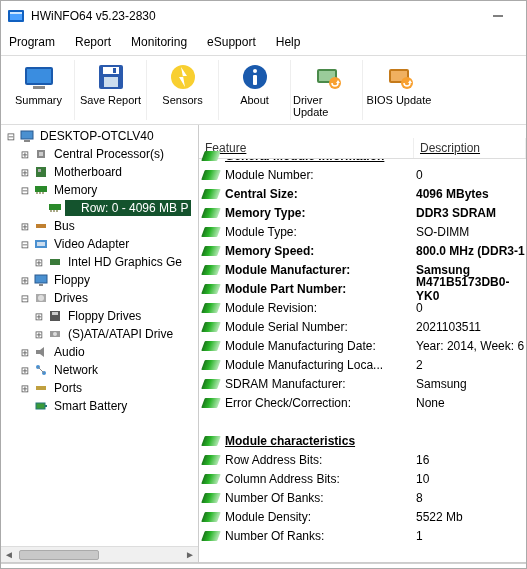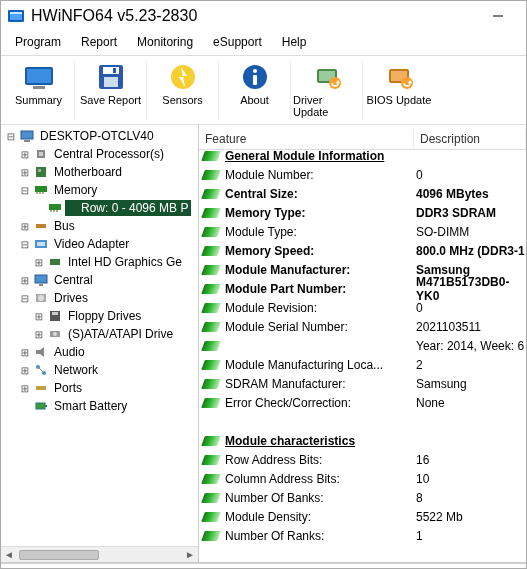--- a/index.html
+++ b/index.html
@@ -18,30 +18,30 @@
     height: 30px;
     display: flex;
     align-items: center;
     padding: 0 6px;
     background: #fff;
   }
   .titlebar .icon {
     width: 18px; height: 18px; margin-right: 6px;
     display:flex;align-items:center;justify-content:center;
   }
-  .titlebar .title { flex: 1; font-size: 16px; }
+  .titlebar .title { flex: 1; font-size: 12px; }
   .titlebar .winbtn {
     width: 44px; height: 28px;
     display:flex;align-items:center;justify-content:center;
     color:#333;
   }
   .menubar {
     display: flex;
     gap: 4px;
-    padding: 2px 6px 4px 6px;
+    padding: 2px 6px 4px 0;
     font-size: 12px;
   }
   .menubar .menuitem { padding: 2px 8px; }
   .toolbar {
     display: flex;
     border-top: 1px solid #ddd;
     border-bottom: 1px solid #ddd;
     background: #fff;
     padding: 4px 2px;
     gap: 0;
@@ -95,21 +95,21 @@
   .tlabel { padding:1px 3px; }
   .tlabel.sel { background:#14532d;color:#fff;padding-left:16px; }
   .pad0{padding-left:2px;} .pad1{padding-left:16px;} .pad2{padding-left:30px;}
   .details {
     flex: 1;
     overflow: auto;
     position: relative;
   }
   .colheads {
     display:flex;border-bottom:1px solid #ddd;background:#fff;
-    position:sticky;top:4px;
+    position:sticky;top:13px;text-decoration:underline;
   }
   .colheads .col {
     padding:3px 6px;font-size:12px;color:#333;background:#fff;
     border-right:1px solid #eee;
   }
   .col.feature{width:215px;} .col.desc{flex:1;}
   .rows { }
   .row {
     display:flex;align-items:center;height:19px;
   }
@@ -313,21 +313,21 @@
       <span class="tlabel">Intel HD Graphics Ge</span>
     </div>
     <div class="tnode pad1">
       <span class="exp">⊞</span>
       <span class="ticon-sm">
           <svg width="14" height="14">
             <rect x="1" y="2" width="12" height="8" fill="#4a90d0" stroke="#2a5a90"></rect>
             <rect x="5" y="11" width="4" height="2" fill="#888"></rect>
           </svg>
         </span>
-      <span class="tlabel">Central</span>
+      <span class="tlabel">Floppy</span>
     </div>
     <div class="tnode pad1">
       <span class="exp">⊟</span>
       <span class="ticon-sm">
           <svg width="14" height="14">
             <rect x="2" y="3" width="10" height="8" fill="#aaa"></rect>
             <circle cx="7" cy="7" r="3" fill="#ddd"></circle>
           </svg>
         </span>
       <span class="tlabel">Drives</span>
@@ -475,20 +475,21 @@
       <div class="row">
           <div class="cfeat">
             <span class="gicon"></span>
             <span class="txt">Module Serial Number:</span>
           </div>
           <div class="cdesc">2021103511</div>
         </div>
       <div class="row">
           <div class="cfeat">
             <span class="gicon"></span>
+            <span class="txt">Module Manufacturing Date:</span>
           </div>
           <div class="cdesc">Year: 2014, Week: 6</div>
         </div>
       <div class="row">
           <div class="cfeat">
             <span class="gicon"></span>
             <span class="txt">Module Manufacturing Loca...</span>
           </div>
           <div class="cdesc">2</div>
         </div>

